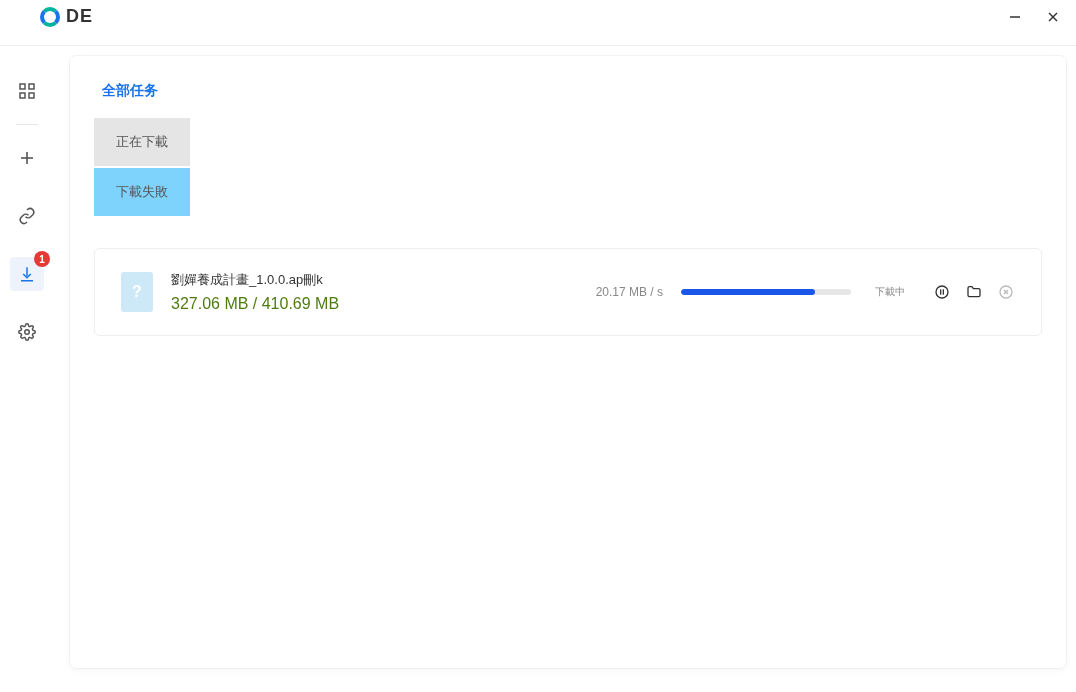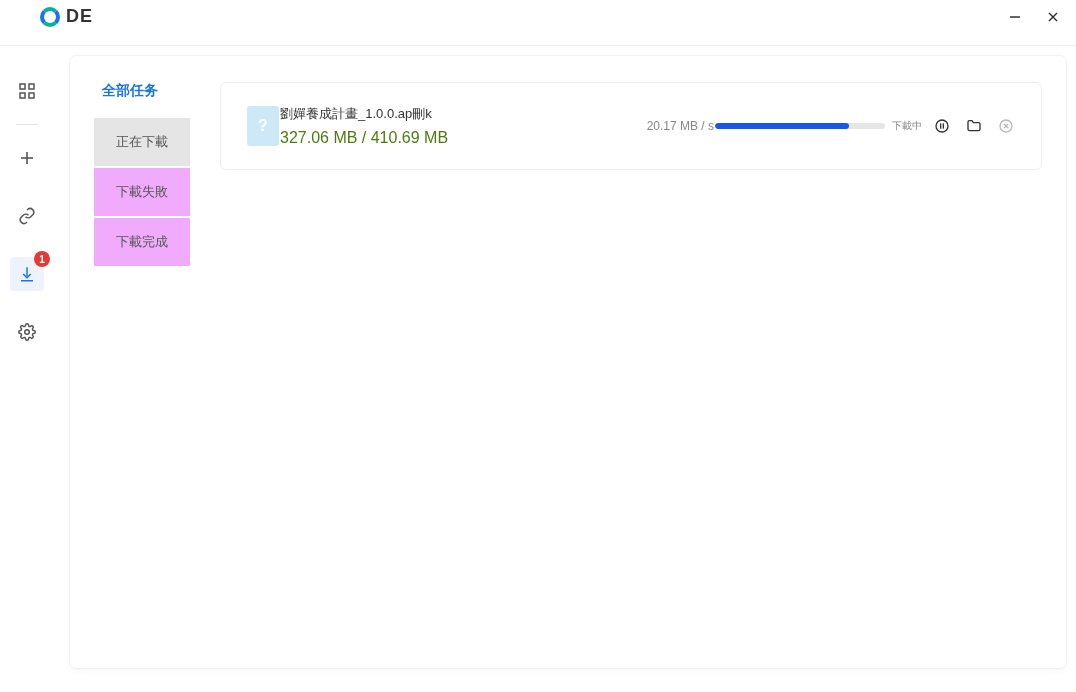--- a/index.html
+++ b/index.html
@@ -70,51 +70,52 @@
   
   .content {
     position: absolute;
     left: 70px; right: 10px; top: 56px; bottom: 24px;
     background: #fff;
     border-radius: 6px;
     box-shadow: 0 0 0 1px rgba(0,0,0,0.04), 0 2px 8px rgba(0,0,0,0.04);
     padding: 26px 24px;
     display: flex;
     gap: 30px;
+    flex-direction: column;
   }
 
   
   .filters { width: 96px; flex: 0 0 96px; }
   .filters-header {
     color: #1a73e8;
     font-weight: 600;
     font-size: 14px;
     margin-bottom: 18px;
     padding-left: 8px;
   }
   .filter-item {
     height: 48px;
     display: flex; align-items: center; justify-content: center;
     font-size: 13px;
     color: #555;
-    background: #f0abfc;
+    background: #7dd3fc;
     margin-bottom: 2px;
     cursor: pointer;
   }
   .filter-item.selected { background: #e5e5e5; font-weight: 500; }
 
   
   .tasks { flex: 1; }
   .task-card {
     border: 1px solid #eee;
     border-radius: 6px;
     padding: 22px 26px;
     display: flex;
     align-items: center;
-    gap: 1px;
+    gap: 18px;
   }
   .file-icon {
     width: 32px; height: 40px;
     background: #cde8f6;
     border-radius: 3px;
     position: relative;
     flex: 0 0 32px;
   }
   .file-icon::after {
     content: "?";
@@ -205,23 +206,20 @@
 
 <div class="content">
 
   <div class="filters">
     <div class="filters-header">全部任务</div>
     <div class="filter-item selected">
       <span>正在下載</span>
     </div>
     <div class="filter-item">
       <span>下載失敗</span>
-    </div>
-    <div class="filter-item">
-      <span>下載完成</span>
     </div>
   </div>
 
   <div class="tasks">
     <div class="task-card">
       <div class="file-icon"></div>
       <div class="file-meta">
         <div class="file-name">劉嬋養成計畫_1.0.0.ap刪k</div>
         <div class="file-size">327.06 MB / 410.69 MB</div>
       </div>

